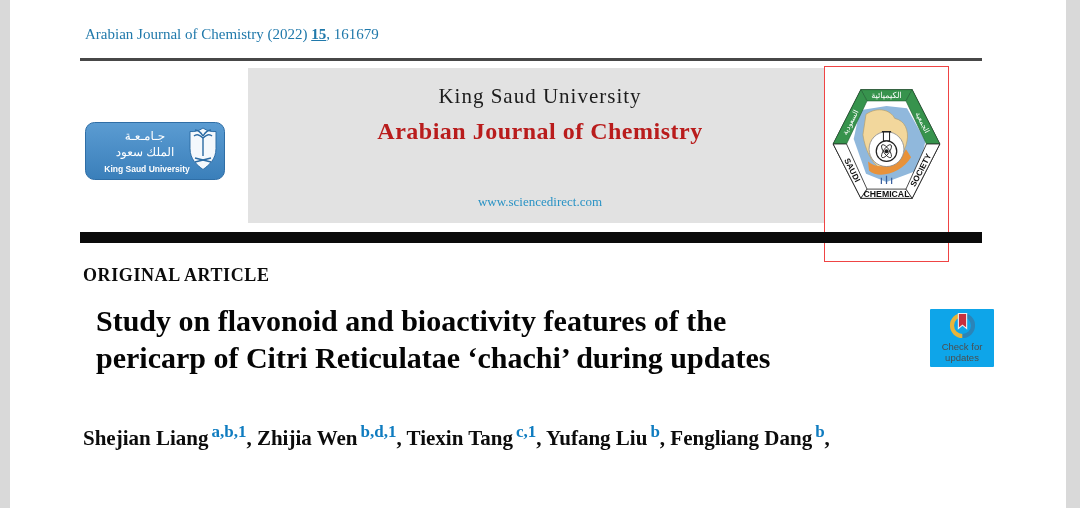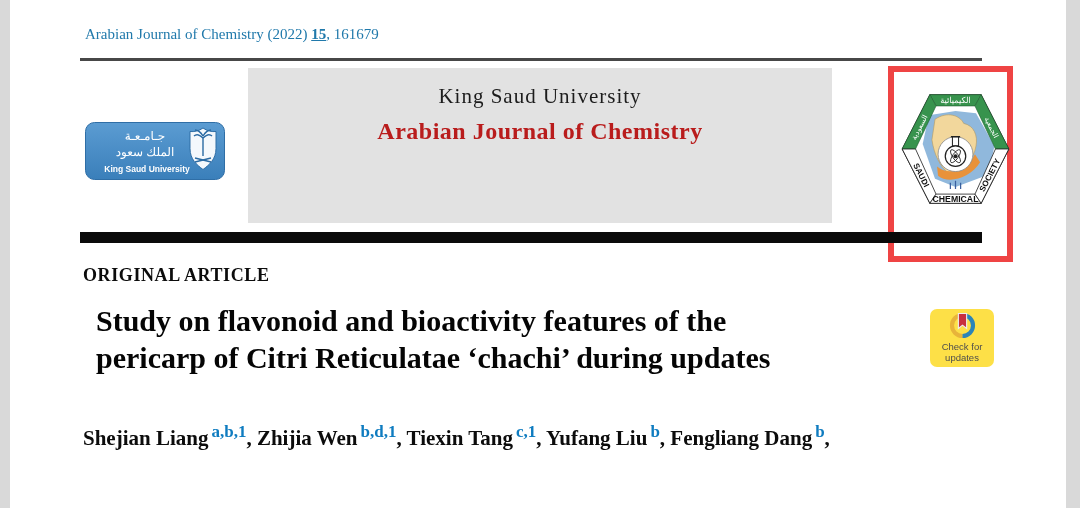--- a/index.html
+++ b/index.html
@@ -19,30 +19,30 @@
   .banner{position:absolute;left:248px;top:68px;width:584px;height:155px;background:var(--banner_gray);text-align:center;}
   .banner .univ{position:absolute;top:16px;left:0;width:100%;font-size:21px;color:#1c1c1c;letter-spacing:1px;}
   .banner .journal{position:absolute;top:50px;left:0;width:100%;font-size:24px;font-weight:bold;color:#b91c1c;letter-spacing:0.5px;}
   .banner .url1{position:absolute;top:110px;left:0;width:100%;font-size:13px;color:#222;}
   .banner .url2{position:absolute;top:126px;left:0;width:100%;font-size:13px;color:var(--link_blue);}
 
   
   .ksu-logo{position:absolute;left:85px;top:122px;width:140px;height:58px;}
 
   
-  .scs-box{position:absolute;left:888px;top:66px;width:125px;height:196px;background:#fff;border:6px solid #ef4444;box-sizing:border-box;}
+  .scs-box{position:absolute;left:824px;top:66px;width:125px;height:196px;background:#fff;border:1px solid #ef4444;box-sizing:border-box;}
 
   .black-bar{position:absolute;left:80px;top:232px;width:902px;height:11px;background:var(--bar_black);}
 
   .kicker{position:absolute;left:83px;top:265px;font-size:18px;font-weight:bold;color:#0c0c0c;letter-spacing:0.6px;}
 
   .title{position:absolute;left:96px;top:302px;width:860px;font-size:30px;line-height:37px;font-weight:bold;color:#050505;}
 
   
-  .crossmark{position:absolute;left:930px;top:309px;width:64px;height:58px;background:#fde047;border-radius:7px;text-align:center;
+  .crossmark{position:absolute;left:930px;top:309px;width:64px;height:58px;background:#0ea5e9;border-radius:1px;text-align:center;
              font-family:"Liberation Sans", sans-serif;cursor:pointer;}
   .crossmark svg{margin-top:3px;}
   .crossmark .cm-text{font-size:9.5px;line-height:10.5px;color:#4d4d4d;margin-top:-1px;}
 
   
   .authors{position:absolute;left:83px;top:414px;width:900px;font-size:21px;font-weight:bold;color:#0c0c0c;line-height:35px;}
   .authors sup{color:var(--sup_blue);font-size:17px;font-weight:bold;margin-left:3px;}
   .author-name, .author-sep{color:#0c0c0c;}
 
   text{font-family:"Liberation Sans", sans-serif;}
@@ -53,20 +53,21 @@
 <div class="edge-strip" id="strip-left"></div>
 <div class="edge-strip" id="strip-right"></div>
 
 <div class="citation"><span>Arabian Journal of Chemistry (2022) </span><b>15</b><span>, 161679</span></div>
 
 <div class="hr-top"></div>
 
 <div class="banner">
   <div class="univ">King Saud University</div>
   <div class="journal">Arabian Journal of Chemistry</div>
+  <div class="url2">www.sciencedirect.com</div>
 </div>
 
 <div class="ksu-logo">
   <svg width="140" height="58" viewBox="0 0 140 58">
     <defs>
       <linearGradient id="ksuGrad" x1="0" y1="0" x2="0" y2="1">
         <stop offset="0" stop-color="#5b9cd2"></stop>
           <stop offset="1" stop-color="#3a7fba"></stop>
       </linearGradient>
     </defs>

